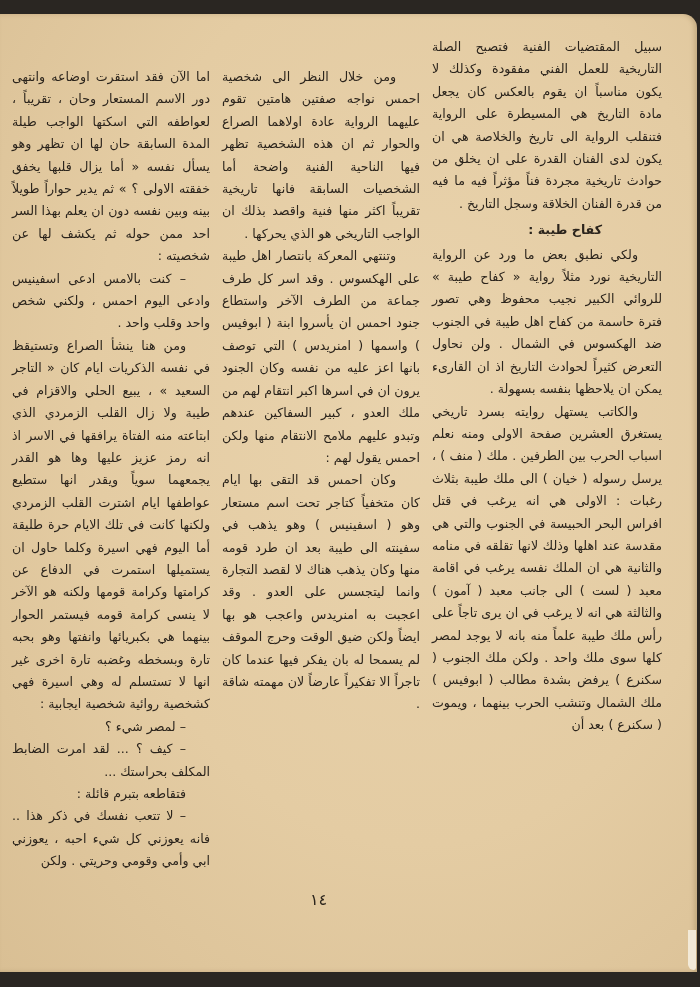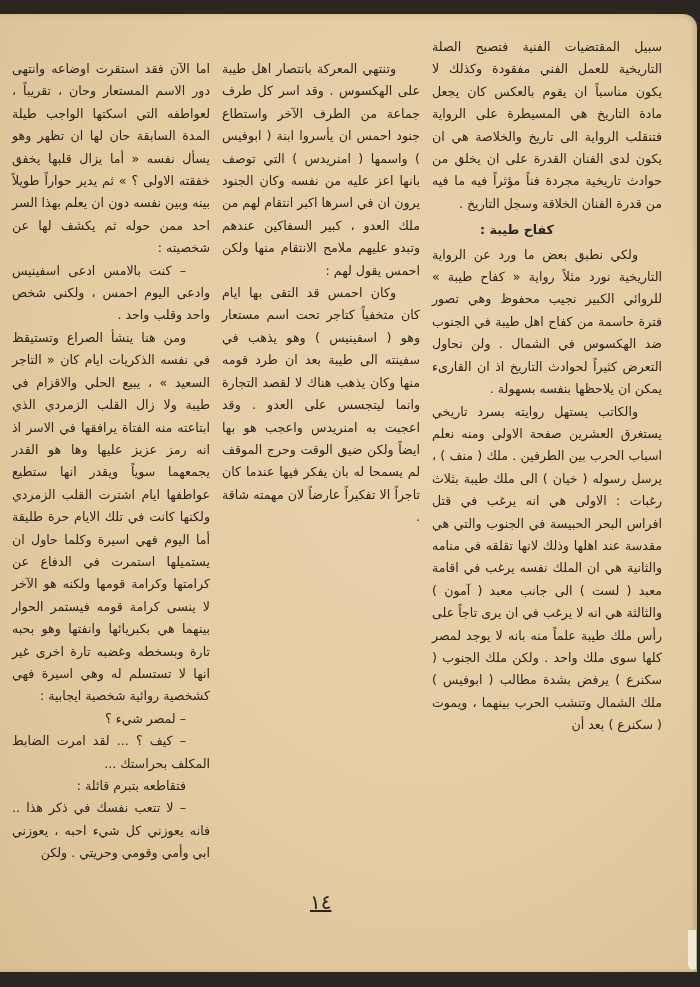--- a/index.html
+++ b/index.html
@@ -6,44 +6,45 @@
   body { width:700px; height:987px; background:#2a2622; position:relative; overflow:hidden; font-family:"DejaVu Sans", sans-serif; }
   .page {
     position:absolute; left:0; top:14px; width:685px; height:958px;
     background: radial-gradient(ellipse at 60% 40%, #e9d3ad 0%, #e4cca3 55%, #d9bf94 100%);
     border-top-right-radius:14px;
     box-shadow: inset -3px 0 4px rgba(120,90,50,0.25);
     padding-left: 12px;
   }
   .page-edge { position:absolute; right:4px; top:930px; width:8px; height:40px; background:#f3ead8; border-radius:0 0 4px 10px; }
   .col {
-    position:absolute; top:44px; direction:rtl; text-align:justify;
+    position:absolute; top:52px; direction:rtl; text-align:justify;
     font-size:12.6px; line-height:22.4px; color:#2b241c;
   }
   .col p { margin:0; }
   .col .indent { text-indent:24px; }
   .col-right { left:432px; width:230px; top:22px; }
   .col-mid   { left:222px; width:198px; }
   .col-left  { left:12px;  width:198px; }
-  .heading { font-weight:bold; text-align:center; padding-right:60px; margin:4px 0 2px 0 !important; }
-  .page-number { position:absolute; left:310px; top:876px; font-size:20px; color:#2b241c; direction:rtl;text-decoration:underline; }
+  .heading { font-weight:bold; text-align:right; padding-right:60px; margin:4px 0 2px 0 !important; }
+  .page-number { position:absolute; left:310px; top:876px; font-size:16px; color:#2b241c; direction:rtl; }
 </style>
 </head>
 <body>
 
 <div class="page">
 
   <div class="col col-right">
     <p>سبيل المقتضيات الفنية فتصبح الصلة التاريخية للعمل الفني مفقودة وكذلك لا يكون مناسباً ان يقوم بالعكس كان يجعل مادة التاريخ هي المسيطرة على الرواية فتنقلب الرواية الى تاريخ والخلاصة هي ان يكون لدى الفنان القدرة على ان يخلق من حوادث تاريخية مجردة فناً مؤثراً فيه ما فيه من قدرة الفنان الخلاقة وسجل التاريخ .</p>
     <p class="heading">كفاح طيبة :</p>
     <p class="indent">ولكي نطبق بعض ما ورد عن الرواية التاريخية نورد مثلاً رواية « كفاح طيبة » للروائي الكبير نجيب محفوظ وهي تصور فترة حاسمة من كفاح اهل طيبة في الجنوب ضد الهكسوس في الشمال . ولن نحاول التعرض كثيراً لحوادث التاريخ اذ ان القارىء يمكن ان يلاحظها بنفسه بسهولة .</p>
     <p class="indent">والكاتب يستهل روايته بسرد تاريخي يستغرق العشرين صفحة الاولى ومنه نعلم اسباب الحرب بين الطرفين . ملك ( منف ) ، يرسل رسوله ( خيان ) الى ملك طيبة بثلاث رغبات : الاولى هي انه يرغب في قتل افراس البحر الحبيسة في الجنوب والتي هي مقدسة عند اهلها وذلك لانها تقلقه في منامه والثانية هي ان الملك نفسه يرغب في اقامة معبد ( لست ) الى جانب معبد ( آمون ) والثالثة هي انه لا يرغب في ان يرى تاجاً على رأس ملك طيبة علماً منه بانه لا يوجد لمصر كلها سوى ملك واحد . ولكن ملك الجنوب ( سكنرع ) يرفض بشدة مطالب ( ابوفيس ) ملك الشمال وتنشب الحرب بينهما ، ويموت ( سكنرع ) بعد أن</p>
   </div>
 
   <div class="col col-mid">
+    <p class="indent">ومن خلال النظر الى شخصية احمس نواجه صفتين هامتين تقوم عليهما الرواية عادة اولاهما الصراع والحوار ثم ان هذه الشخصية تظهر فيها الناحية الفنية واضحة أما الشخصيات السابقة فانها تاريخية تقريباً اكثر منها فنية واقصد بذلك ان الواجب التاريخي هو الذي يحركها .</p>
     <p class="indent">وتنتهي المعركة بانتصار اهل طيبة على الهكسوس . وقد اسر كل طرف جماعة من الطرف الآخر واستطاع جنود احمس ان يأسروا ابنة ( ابوفيس ) واسمها ( امنريدس ) التي توصف بانها اعز عليه من نفسه وكان الجنود يرون ان في اسرها اكبر انتقام لهم من ملك العدو ، كبير السفاكين عندهم وتبدو عليهم ملامح الانتقام منها ولكن احمس يقول لهم :</p>
     <p class="indent">وكان احمس قد التقى بها ايام كان متخفياً كتاجر تحت اسم مستعار وهو ( اسفينيس ) وهو يذهب في سفينته الى طيبة بعد ان طرد قومه منها وكان يذهب هناك لا لقصد التجارة وانما ليتجسس على العدو . وقد اعجبت به امنريدس واعجب هو بها ايضاً ولكن ضيق الوقت وحرج الموقف لم يسمحا له بان يفكر فيها عندما كان تاجراً الا تفكيراً عارضاً لان مهمته شاقة .</p>
   </div>
 
   <div class="col col-left">
     <p>اما الآن فقد استقرت اوضاعه وانتهى دور الاسم المستعار وحان ، تقريباً ، لعواطفه التي اسكتها الواجب طيلة المدة السابقة حان لها ان تظهر وهو يسأل نفسه « أما يزال قلبها يخفق خفقته الاولى ؟ » ثم يدير حواراً طويلاً بينه وبين نفسه دون ان يعلم بهذا السر احد ممن حوله ثم يكشف لها عن شخصيته :</p>
     <p class="indent">– كنت بالامس ادعى اسفينيس وادعى اليوم احمس ، ولكني شخص واحد وقلب واحد .</p>
     <p class="indent">ومن هنا ينشأ الصراع وتستيقظ في نفسه الذكريات ايام كان « التاجر السعيد » ، يبيع الحلي والاقزام في طيبة ولا زال القلب الزمردي الذي ابتاعته منه الفتاة يرافقها في الاسر اذ انه رمز عزيز عليها وها هو القدر يجمعهما سوياً ويقدر انها ستطيع عواطفها ايام اشترت القلب الزمردي ولكنها كانت في تلك الايام حرة طليقة أما اليوم فهي اسيرة وكلما حاول ان يستميلها استمرت في الدفاع عن كرامتها وكرامة قومها ولكنه هو الآخر لا ينسى كرامة قومه فيستمر الحوار بينهما هي بكبريائها وانفتها وهو بحبه تارة وبسخطه وغضبه تارة اخرى غير انها لا تستسلم له وهي اسيرة فهي كشخصية روائية شخصية ايجابية :</p>
     <p class="indent">– لمصر شيء ؟</p>
     <p class="indent">– كيف ؟ ... لقد امرت الضابط المكلف بحراستك ...</p>

